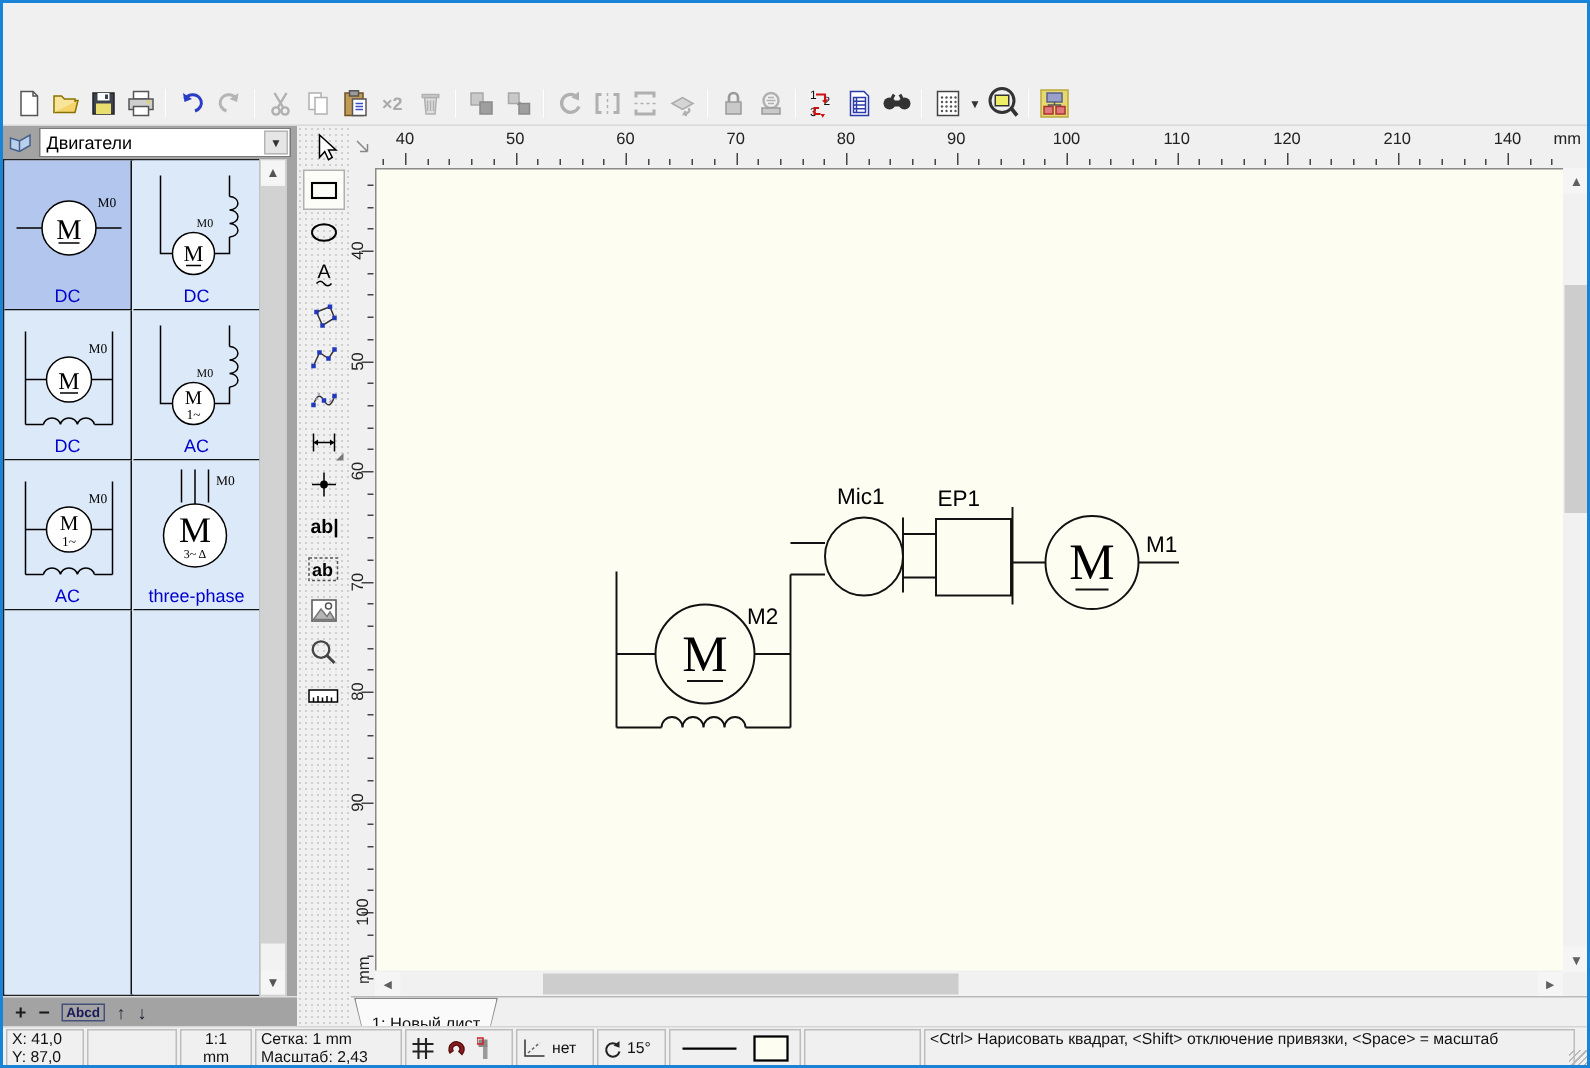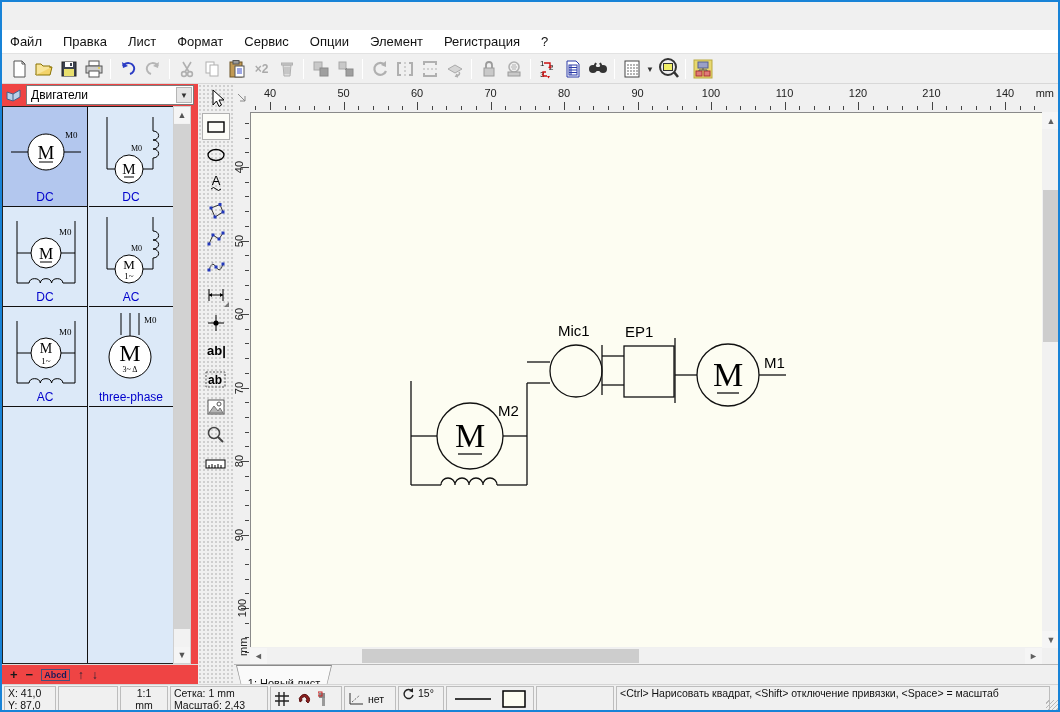--- a/index.html
+++ b/index.html
@@ -16,21 +16,21 @@
   
   .menubar { position:absolute; left:0; top:28px; width:100%; height:24px; background:#fff; display:flex; align-items:center; padding-left:8px; border-bottom:1px solid #e2e2e2; }
   .menu-item { font-size:13px; color:#111; margin-right:21px; cursor:default; }
   
   .toolbar { position:absolute; left:0; top:53px; width:100%; height:29px; background:#f0f0f0; display:flex; align-items:center; padding-left:4px; border-bottom:1px solid #d8d8d8; }
   .tb-icon { width:25px; height:24px; display:flex; align-items:center; justify-content:center; }
   .tb-sep { width:1px; height:20px; background:#c9c9c9; border-right:1px solid #fff; margin:0 4px; }
   .x2 { font-size:12px; font-weight:bold; color:#aaa; }
   .caret { font-size:8px; color:#333; width:12px; text-align:center; }
   
-  .sidebar { position:absolute; left:0; top:82px; width:196px; height:600px; background:#ef4444; }
+  .sidebar { position:absolute; left:0; top:82px; width:196px; height:600px; background:#a3a3a3; }
   .lib-header { position:absolute; left:0; top:0; width:196px; height:22px; display:flex; align-items:center; }
   .combo { position:relative; margin-left:2px; width:168px; height:20px; background:#fff; border:1px solid #7a7a7a; display:flex; align-items:center; font-size:12px; padding-left:4px; }
   .combo-btn { position:absolute; right:1px; top:1px; width:16px; height:16px; background:#e6e6e6; border:1px solid #b5b5b5; font-size:8px; display:flex; align-items:center; justify-content:center; color:#333; }
   .cellgrid { position:absolute; left:0; top:22px; width:172px; height:558px; background:#dde8f8; border:1px solid #222; }
   .cell { position:absolute; width:85px; height:100px; background:#dce9f8; border-right:1px solid #111; border-bottom:1px solid #111; }
   .cell.sel { background:#b3c7ee; }
   .cell svg text { font-family:"Liberation Serif",serif; }
   .cap { position:absolute; bottom:2px; left:0; width:100%; text-align:center; font-size:12px; color:#0000cc; }
   .emptycol { position:absolute; width:85px; background:#dce9f8; border-right:1px solid #111; }
   .sscroll { position:absolute; left:171px; top:22px; width:18px; height:558px; background:#f2f2f2; border:1px solid #d0d0d0; }
@@ -76,31 +76,20 @@
   .sb-line { display:block; white-space:nowrap; }
   .grip { position:absolute; right:0; bottom:0; width:12px; height:12px;
     background:repeating-linear-gradient(135deg, transparent 0 2px, #b9b9b9 2px 3px); }
 </style>
 </head>
 <body>
 
 <div id="window">
 
 
-  <div class="menubar">
-      <span class="menu-item">Файл</span>
-      <span class="menu-item">Правка</span>
-      <span class="menu-item">Лист</span>
-      <span class="menu-item">Формат</span>
-      <span class="menu-item">Сервис</span>
-      <span class="menu-item">Опции</span>
-      <span class="menu-item">Элемент</span>
-      <span class="menu-item">Регистрация</span>
-      <span class="menu-item">?</span>
-    </div>
 
   <div class="toolbar">
     <span class="tb-icon">
         <svg width="20" height="20">
           <path d="M5,2 h8 l3,3 v13 h-11 z" fill="#fff" stroke="#555"></path>
           <path d="M13,2 v3 h3" fill="none" stroke="#555"></path>
         </svg>
       </span>
     <span class="tb-icon">
         <svg width="20" height="20">
@@ -709,21 +698,21 @@
           <rect x="0" y="1" width="4" height="4" fill="none" stroke="#cc2222"></rect>
         </svg>
     </div>
     <div class="sb-cell" style="left:342px;width:52px;display:flex;align-items:center;gap:4px">
       <svg width="16" height="14">
           <path d="M2,1 V12 H15" stroke="#333" fill="none"></path>
           <path d="M4,10 L12,3" stroke="#666" stroke-dasharray="2,1.5"></path>
         </svg>
       <span>нет</span>
     </div>
-    <div class="sb-cell" style="left:396px;width:46px;display:flex;align-items:flex-start;gap:3px">
+    <div class="sb-cell" style="left:396px;width:46px;display:flex;align-items:center;gap:3px">
       <svg width="13" height="13">
           <path d="M10,4 A4.5,4.5 0 1 0 11,8" fill="none" stroke="#222" stroke-width="1.4"></path>
           <path d="M11,1 L11,5.5 L7,4 Z" fill="#222"></path>
         </svg>
       <span>15°</span>
     </div>
     <div class="sb-cell" style="left:444px;width:88px;display:flex;align-items:center;gap:10px;justify-content:center">
       <svg width="38" height="10">
           <line x1="1" y1="5" x2="37" y2="5" stroke="#000" stroke-width="1.5"></line>
         </svg>

